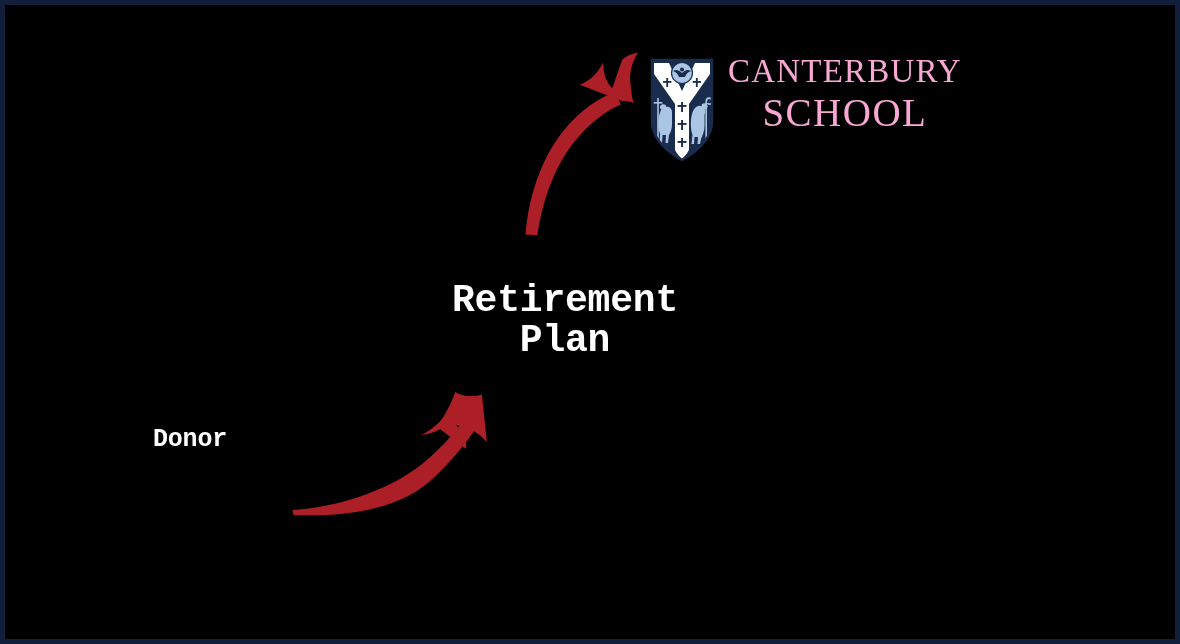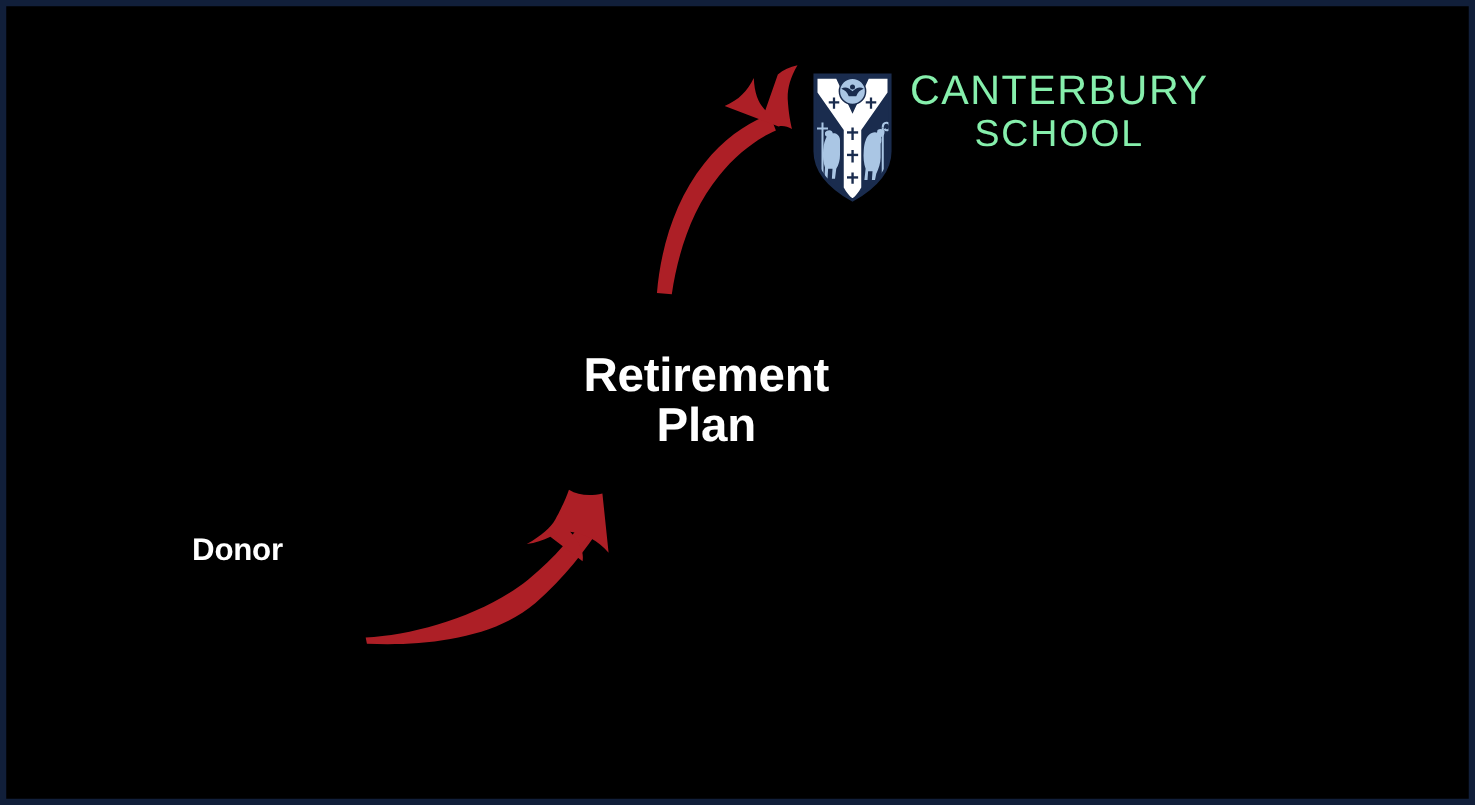--- a/index.html
+++ b/index.html
@@ -26,21 +26,21 @@
     position: absolute;
     inset: 0;
     width: 100%;
     height: 100%;
   }
 
   
   .node-label {
     position: absolute;
     color: #ffffff;
-    font-family: Liberation Sans, sans-serif;
+    font-family: Liberation Mono, monospace;
     font-weight: bold;
     line-height: 1.06;
     text-align: center;
     white-space: pre-line;
     letter-spacing: -0.2px;
   }
 
   #retirement-plan-label {
     left: 400px;
     top: 276px;
@@ -79,30 +79,30 @@
     margin-top: 5px;
     display: flex;
     flex-direction: column;
     align-items: center;
     color: #17284a;
     font-family: "Liberation Serif", serif;
     line-height: 1.0;
   }
 
   .wordmark-line {
-    color: #86efac;
-    font-family: Liberation Sans, sans-serif;
+    color: #f9a8d4;
+    font-family: Liberation Serif, serif;
     font-weight: normal;
     font-size: 33px;
     letter-spacing: 1.2px;
     white-space: nowrap;
   }
   .wordmark-line.second {
     margin-top: 5px;
-    font-size: 30px;
+    font-size: 39px;
     letter-spacing: 1.5px;
   }
 </style>
 </head>
 <body>
 
 <div id="canvas">
 
   <svg class="layer" viewBox="0 0 1180 644" preserveAspectRatio="none">
 

